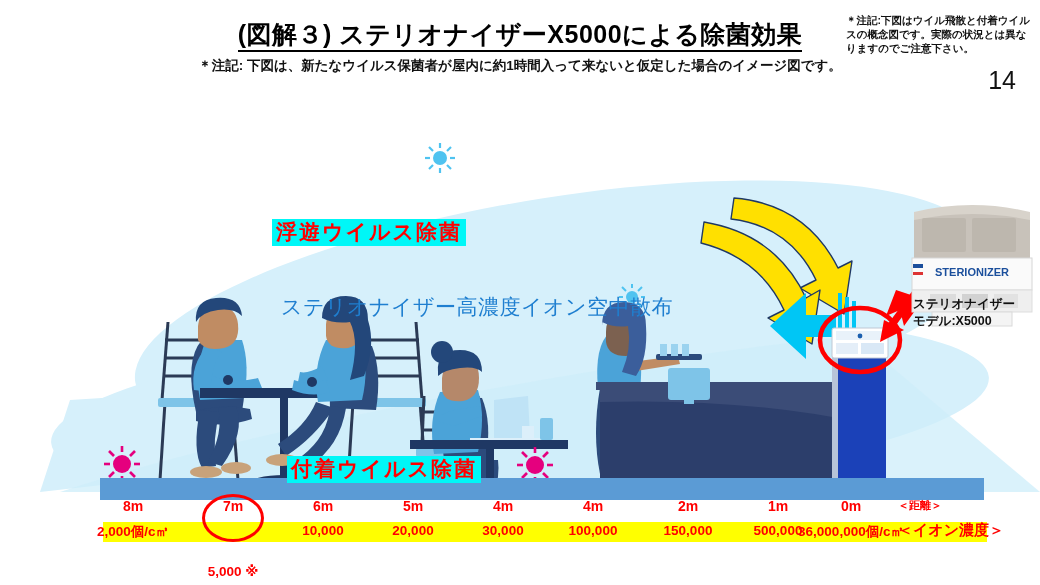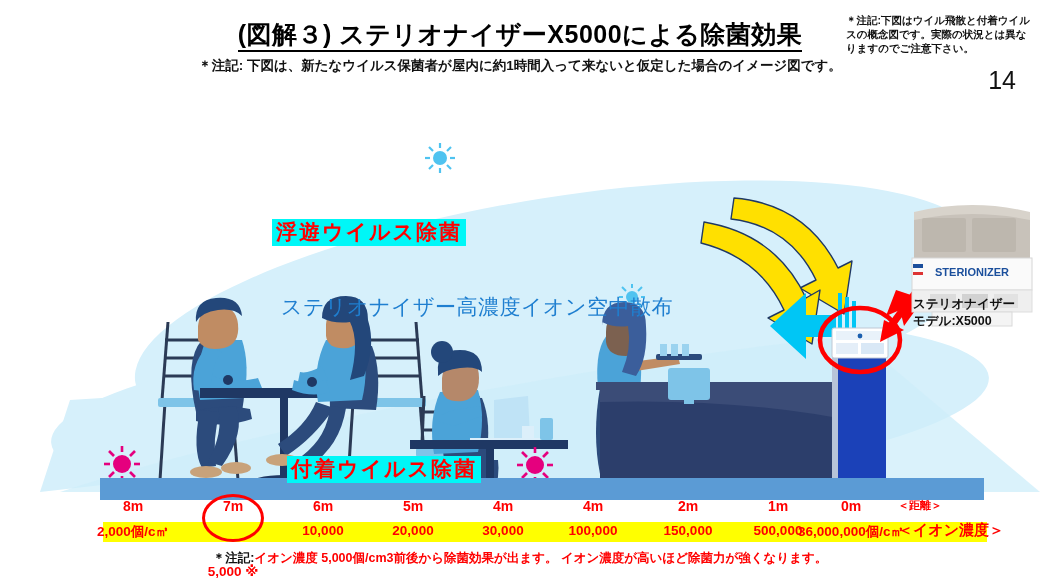--- a/index.html
+++ b/index.html
@@ -401,18 +401,15 @@
         <div class="ion-val" style="left: 688px;">150,000</div>
         <div class="ion-val" style="left: 778px;">500,000</div>
         <div class="ion-val" style="left: 851px;">36,000,000個/c㎥</div>
       </div>
 
     <div class="unit-dist">＜距離＞</div>
     <div class="unit-ion">＜イオン濃度＞</div>
 
     <div class="circle-7m"></div>
 
-    <div class="foot-note">
-      <span class="lead">＊注記:</span><span>イオン濃度 5,000個/cm3前後から除菌効果が出ます。 イオン濃度が高いほど除菌力が強くなります。</span>
-    </div>
   </div>
 
 </div>
 
 </body></html>

